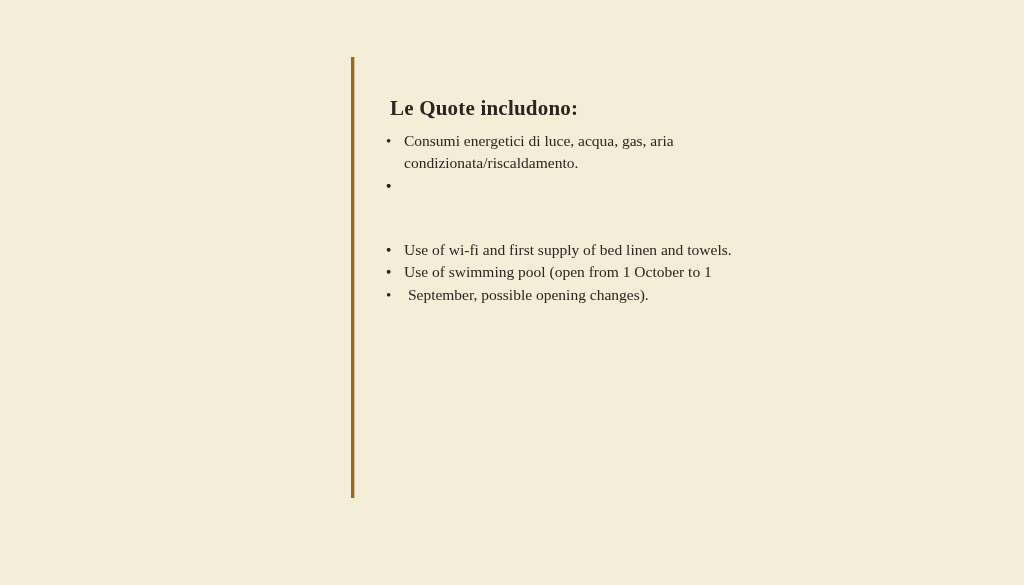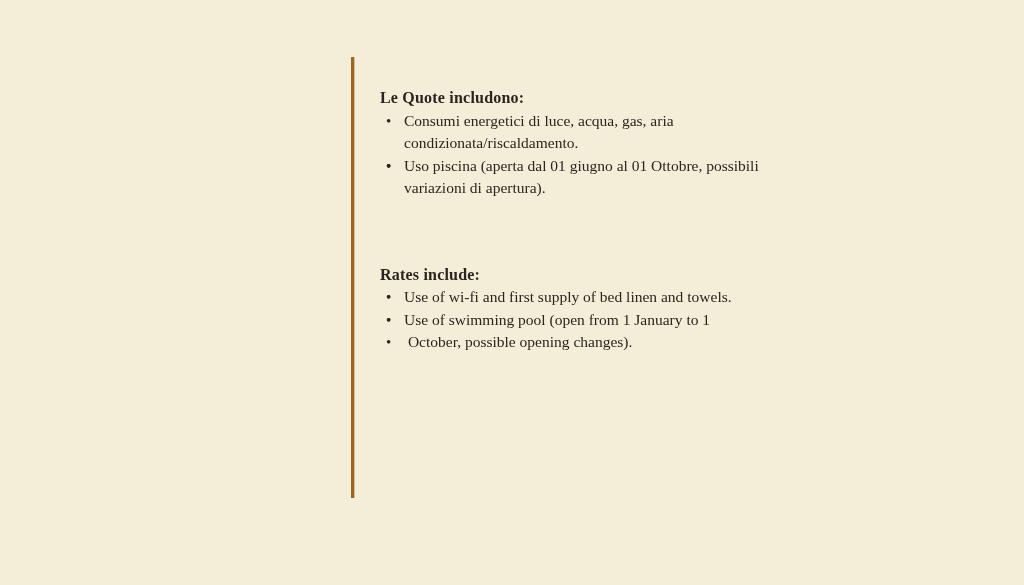--- a/index.html
+++ b/index.html
@@ -27,22 +27,22 @@
   }
   .content {
     position: absolute;
     left: 380px;
     top: 87px;
     width: 500px;
   }
   .sec { margin: 0; }
   .sec2 { margin-top: 64px; }
   .heading {
-    margin: 0;
-    font-size: 16px;
+    margin: 10px;
+    font-size: 21px;
     font-weight: 700;
     line-height: 22.5px;
     letter-spacing: 0.2px;
   }
   .list {
     list-style: none;
     margin: 0;
     padding: 0;
   }
   .item {
@@ -80,44 +80,41 @@
 condizionata/riscaldamento.</span>
         </li>
         <li class="item">
           <span class="bullet">•</span>
         </li>
         <li class="item">
           <span class="bullet">•</span>
         </li>
         <li class="item">
           <span class="bullet">•</span>
-          <span class="txt">Uso piscina (aperta dal 01 giugno al 01 Ottobre, possibili
-variazioni di apertura).</span>
         </li>
       </ul>
     </section>
 
     <section class="sec sec2">
-      <h2 class="heading">Rates include:</h2>
       <ul class="list">
         <li class="item">
           <span class="bullet">•</span>
         </li>
         <li class="item">
           <span class="bullet">•</span>
           <span class="txt">Use of wi-fi and first supply of bed linen and towels.</span>
         </li>
         <li class="item">
           <span class="bullet">•</span>
         </li>
         <li class="item">
           <span class="bullet">•</span>
-          <span class="txt">Use of swimming pool (open from 1 January to 1</span>
+          <span class="txt">Use of swimming pool (open from 1 October to 1</span>
         </li>
         <li class="item">
           <span class="bullet">•</span>
-          <span class="txt"> October, possible opening changes).</span>
+          <span class="txt"> September, possible opening changes).</span>
         </li>
       </ul>
     </section>
 
   </div>
 </div>
 
 </body></html>

